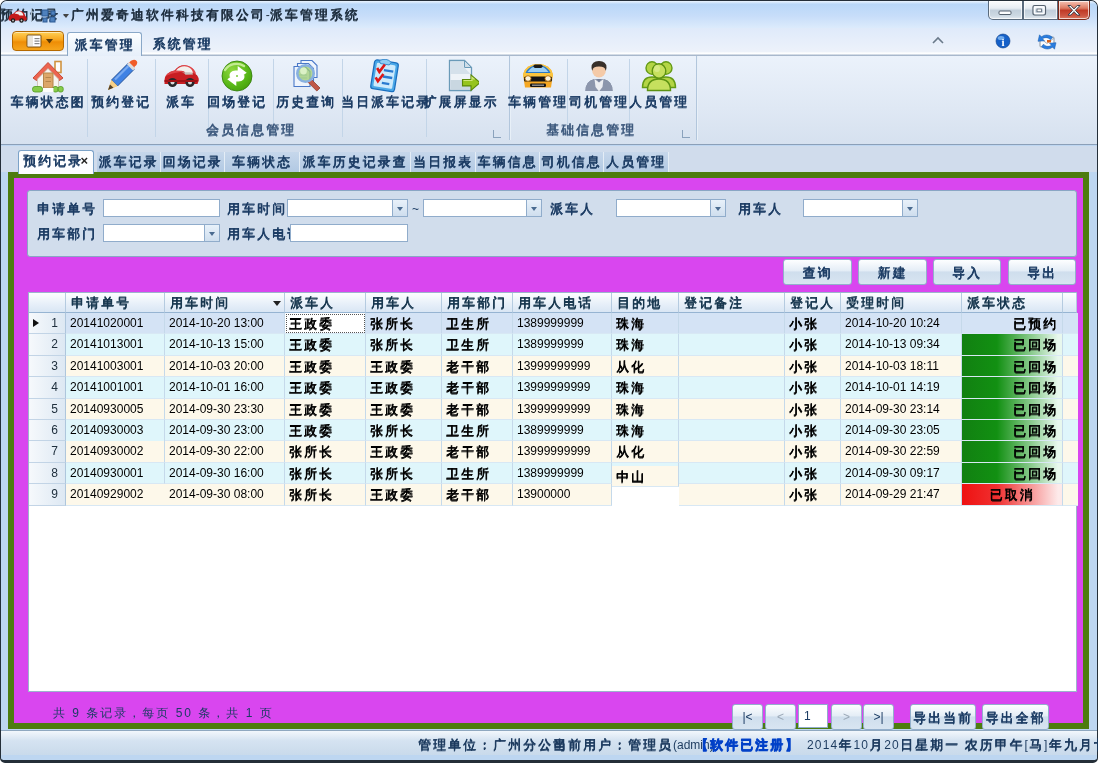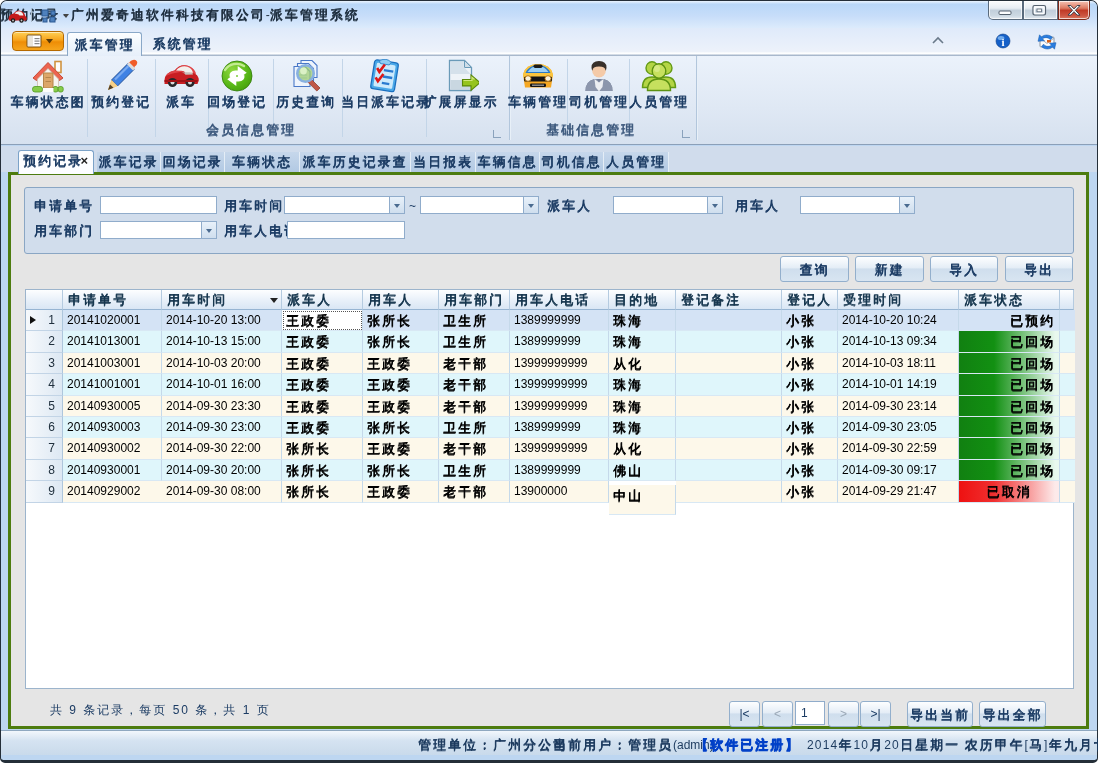--- a/index.html
+++ b/index.html
@@ -17,21 +17,21 @@
 .rtab{position:absolute;top:32px;height:24px;line-height:24px;text-align:center;color:#1c3c64}
 #rtab1{background:linear-gradient(#fdfeff,#f0f6fc 50%,#e6effa);border:1px solid #8aa8c8;border-bottom:none;border-radius:3px 3px 0 0}
 #ribbon{position:absolute;left:1px;right:1px;top:56px;height:89px;background:linear-gradient(#ebf2fb,#dfe8f4 60%,#d6e1ef);border-bottom:1px solid #8b9fb8}
 .rsep{position:absolute;top:3px;height:78px;width:1px;background:#c3d5e8}
 .rlabel{position:absolute;top:38px;height:16px;line-height:16px;text-align:center;white-space:nowrap;color:#1c3c64}
 .glabel{position:absolute;top:66px;height:16px;line-height:16px;text-align:center;color:#3e5a7e}
 .glaunch{position:absolute;top:74px;width:8px;height:8px;border:1px solid #8aa2bc;border-top:none;border-right:none}
 #tabstrip{position:absolute;left:1px;right:1px;top:146px;height:26px;background:#d0dcec}
 .dtab{position:absolute;top:6px;height:20px;line-height:20px;background:linear-gradient(#c6d7eb,#b2c9e3);color:#1c3c64;text-align:center;border-right:1px solid #e4edf6}
 #dtab0{top:4px;height:24px;background:#fcfdff;border:1px solid #7ba2c8;border-bottom:none;border-radius:3px 3px 0 0;z-index:3}
-#page{position:absolute;left:8px;right:9px;top:172px;height:557px;background:#e5e5e5;border:3px solid #4d7c0f}
+#page{position:absolute;left:8px;right:9px;top:172px;height:557px;background:#d946ef;border:6px solid #4d7c0f}
 #fpanel{position:absolute;left:13px;top:12px;width:1050px;height:67px;background:#d1ddec;border:1px solid #8aa6c4;border-radius:3px}
 .flabel{position:absolute;height:18px;line-height:18px;white-space:nowrap}
 .tbox{position:absolute;height:18px;background:#fff;border:1px solid #90accb}
 .combo{position:absolute;height:18px;background:#fff;border:1px solid #90accb}
 .combo .db{position:absolute;right:0;top:0;width:15px;height:16px;background:linear-gradient(#e8f1fa,#cfdeee);border-left:1px solid #90accb}
 .combo .ar{position:absolute;right:4px;top:6.5px;width:0;height:0;border:3.5px solid transparent;border-top:4px solid #4a6b90;border-bottom:none}
 .btn{position:absolute;height:26px;background:linear-gradient(#fdfeff,#e4edf6 45%,#cfdeed 50%,#d8e5f1);border:1px solid #93afcc;border-radius:3px;text-align:center;line-height:25px;color:#1c3c64}
 #grid{position:absolute;left:14px;top:114px;width:1049px;height:400px;background:#fff;border:1px solid #9cb4cc}
 .hcell{position:absolute;top:0;height:20px;background:linear-gradient(#fdfeff,#e8f0f9 55%,#d9e6f4);border-right:1px solid #b5cbe0;border-bottom:1px solid #96b4d2;line-height:19px;padding-left:5px;color:#16364e;white-space:nowrap}
 .rhcell{position:absolute;background:linear-gradient(90deg,#f6f9fc,#dde8f3);border-right:1px solid #aec6dc;border-bottom:1px solid #c2d4e6;text-align:right;padding-right:7px;color:#20303e}
@@ -403,39 +403,39 @@
 <div class="cell" style="left:413px;top:148.4px;width:71px;height:21.4px;line-height:21.4px;background:#fdf8ea"><span class="zh">老干部</span></div>
 <div class="cell" style="left:484px;top:148.4px;width:99px;height:21.4px;line-height:21.4px;background:#fdf8ea">13999999999</div>
 <div class="cell" style="left:583px;top:148.4px;width:67px;height:21.4px;line-height:21.4px;background:#fdf8ea"><span class="zh">从化</span></div>
 <div class="cell" style="left:650px;top:148.4px;width:106px;height:21.4px;line-height:21.4px;background:#fdf8ea"></div>
 <div class="cell" style="left:756px;top:148.4px;width:56px;height:21.4px;line-height:21.4px;background:#fdf8ea"><span class="zh">小张</span></div>
 <div class="cell" style="left:812px;top:148.4px;width:121px;height:21.4px;line-height:21.4px;background:#fdf8ea">2014-09-30 22:59</div>
 <div class="cell" style="left:933px;top:148.4px;width:101px;height:21.4px;line-height:21.4px;background:#fdf8ea;background:linear-gradient(90deg,#118011,#129012 35%,#e8f8ee 96%);text-align:right"><span class="zh">已回场</span></div>
 <div class="cell" style="left:1034px;top:148.4px;width:15px;height:21.4px;background:#fdf8ea;border-right:none"></div>
 <div class="rhcell" style="top:169.8px;height:21.4px;line-height:21.4px;width:37px">8</div>
 <div class="cell" style="left:37px;top:169.8px;width:99px;height:21.4px;line-height:21.4px;background:#dff6fb">20140930001</div>
-<div class="cell" style="left:136px;top:169.8px;width:120px;height:21.4px;line-height:21.4px;background:#dff6fb">2014-09-30 20:00</div>
+<div class="cell" style="left:136px;top:169.8px;width:120px;height:21.4px;line-height:21.4px;background:#dff6fb">2014-09-30 16:00</div>
 <div class="cell" style="left:256px;top:169.8px;width:81px;height:21.4px;line-height:21.4px;background:#dff6fb"><span class="zh">张所长</span></div>
 <div class="cell" style="left:337px;top:169.8px;width:76px;height:21.4px;line-height:21.4px;background:#dff6fb"><span class="zh">张所长</span></div>
 <div class="cell" style="left:413px;top:169.8px;width:71px;height:21.4px;line-height:21.4px;background:#dff6fb"><span class="zh">卫生所</span></div>
 <div class="cell" style="left:484px;top:169.8px;width:99px;height:21.4px;line-height:21.4px;background:#dff6fb">1389999999</div>
 <div class="cell" style="left:583px;top:169.8px;width:67px;height:21.4px;line-height:21.4px;background:#dff6fb"><span class="zh">佛山</span></div>
 <div class="cell" style="left:650px;top:169.8px;width:106px;height:21.4px;line-height:21.4px;background:#dff6fb"></div>
 <div class="cell" style="left:756px;top:169.8px;width:56px;height:21.4px;line-height:21.4px;background:#dff6fb"><span class="zh">小张</span></div>
 <div class="cell" style="left:812px;top:169.8px;width:121px;height:21.4px;line-height:21.4px;background:#dff6fb">2014-09-30 09:17</div>
 <div class="cell" style="left:933px;top:169.8px;width:101px;height:21.4px;line-height:21.4px;background:#dff6fb;background:linear-gradient(90deg,#118011,#129012 35%,#e8f8ee 96%);text-align:right"><span class="zh">已回场</span></div>
 <div class="cell" style="left:1034px;top:169.8px;width:15px;height:21.4px;background:#dff6fb;border-right:none"></div>
 <div class="rhcell" style="top:191.2px;height:21.4px;line-height:21.4px;width:37px">9</div>
 <div class="cell" style="left:37px;top:191.2px;width:108px;height:21.4px;line-height:21.4px;background:#fdf8ea">20140929002</div>
 <div class="cell" style="left:136px;top:191.2px;width:120px;height:21.4px;line-height:21.4px;background:#fdf8ea">2014-09-30 08:00</div>
 <div class="cell" style="left:256px;top:191.2px;width:81px;height:21.4px;line-height:21.4px;background:#fdf8ea"><span class="zh">张所长</span></div>
 <div class="cell" style="left:337px;top:191.2px;width:76px;height:21.4px;line-height:21.4px;background:#fdf8ea"><span class="zh">王政委</span></div>
 <div class="cell" style="left:413px;top:191.2px;width:71px;height:21.4px;line-height:21.4px;background:#fdf8ea"><span class="zh">老干部</span></div>
 <div class="cell" style="left:484px;top:191.2px;width:99px;height:21.4px;line-height:21.4px;background:#fdf8ea">13900000</div>
-<div class="cell" style="left:583px;top:195px;width:67px;height:30px;line-height:21.4px;background:#fdf8ea"><span class="zh">中山</span></div>
+<div class="cell" style="left:583px;top:173px;width:67px;height:21px;line-height:21.4px;background:#fdf8ea"><span class="zh">中山</span></div>
 <div class="cell" style="left:650px;top:191.2px;width:106px;height:21.4px;line-height:21.4px;background:#fdf8ea"></div>
 <div class="cell" style="left:756px;top:191.2px;width:56px;height:21.4px;line-height:21.4px;background:#fdf8ea"><span class="zh">小张</span></div>
 <div class="cell" style="left:812px;top:191.2px;width:121px;height:21.4px;line-height:21.4px;background:#fdf8ea">2014-09-29 21:47</div>
 <div class="cell" style="left:933px;top:191.2px;width:101px;height:21.4px;line-height:21.4px;background:#fdf8ea;background:linear-gradient(90deg,#ee1111,#f03030 35%,#fdeaea 96%);text-align:center"><span class="zh">已取消</span></div>
 <div class="cell" style="left:1034px;top:191.2px;width:15px;height:21.4px;background:#fdf8ea;border-right:none"></div>
 </div>
 <div class="abs" style="left:39px;top:527px;letter-spacing:2px">共 9 条记录，每页 50 条，共 1 页</div>
 <div class="btn" style="left:718px;top:526px;width:31px;color:#1c3c64">|&lt;</div>
 <div class="btn" style="left:751px;top:526px;width:31px;color:#9aa8b6">&lt;</div>
 <div class="tbox" style="left:784px;top:526px;width:30px;height:24px;line-height:22px;padding-left:5px">1</div>

